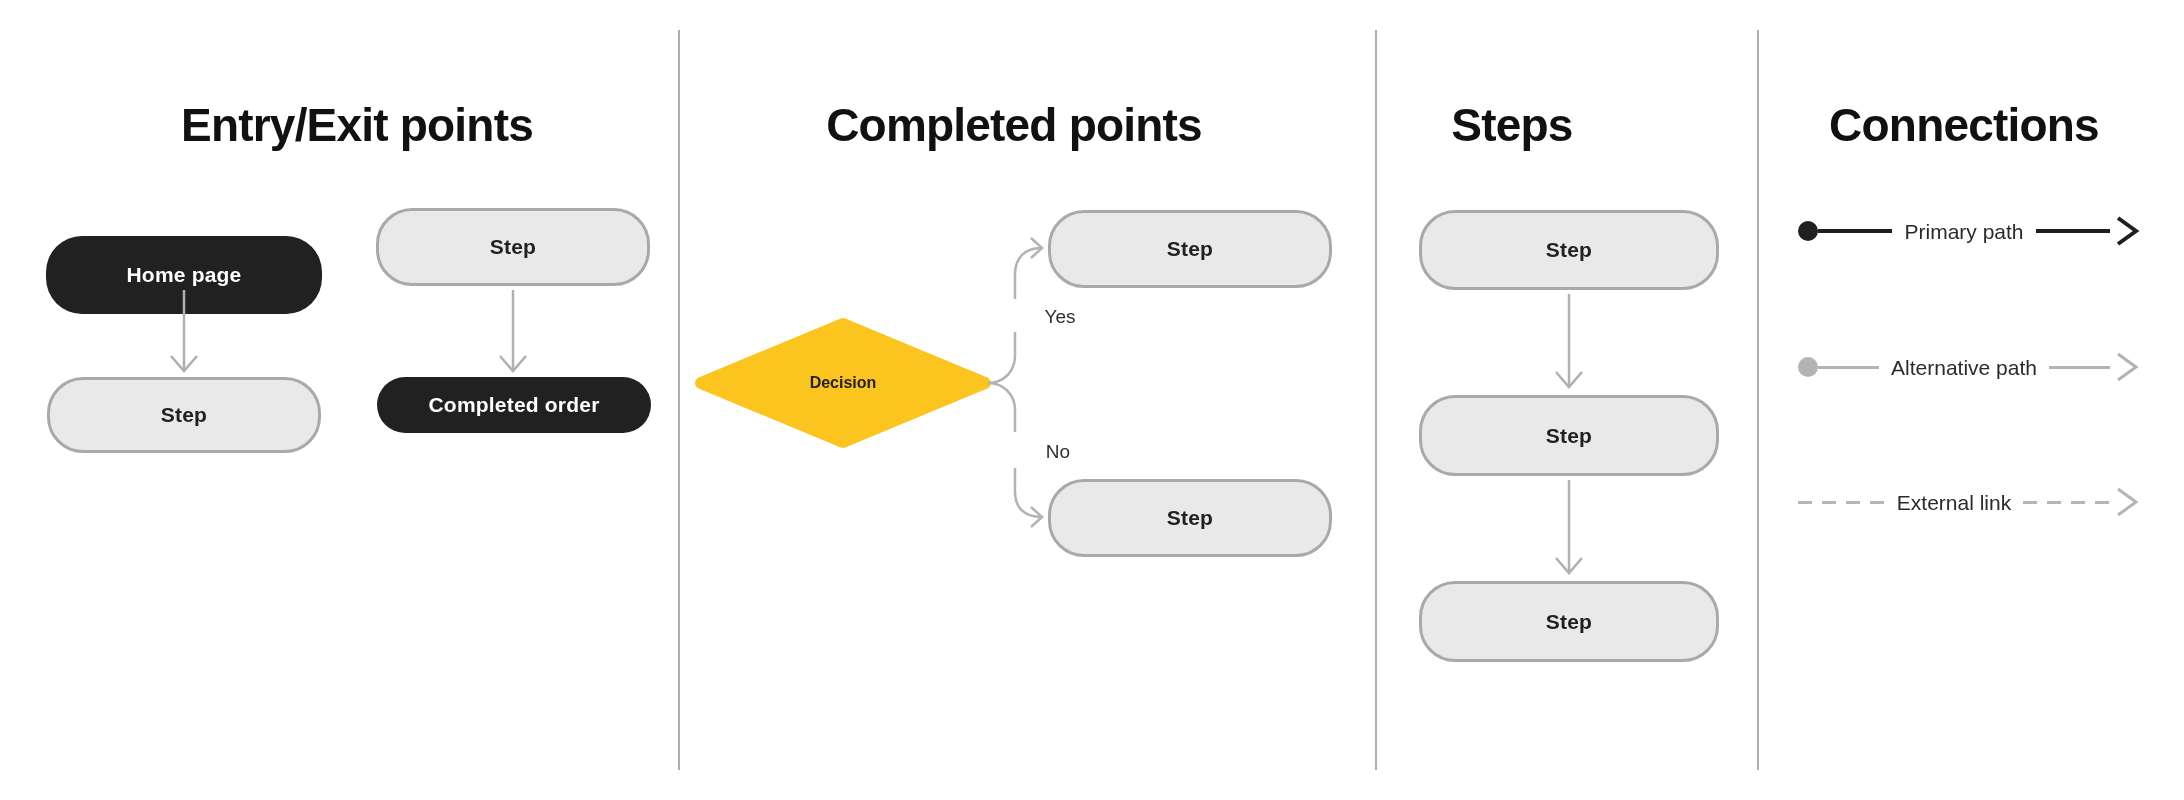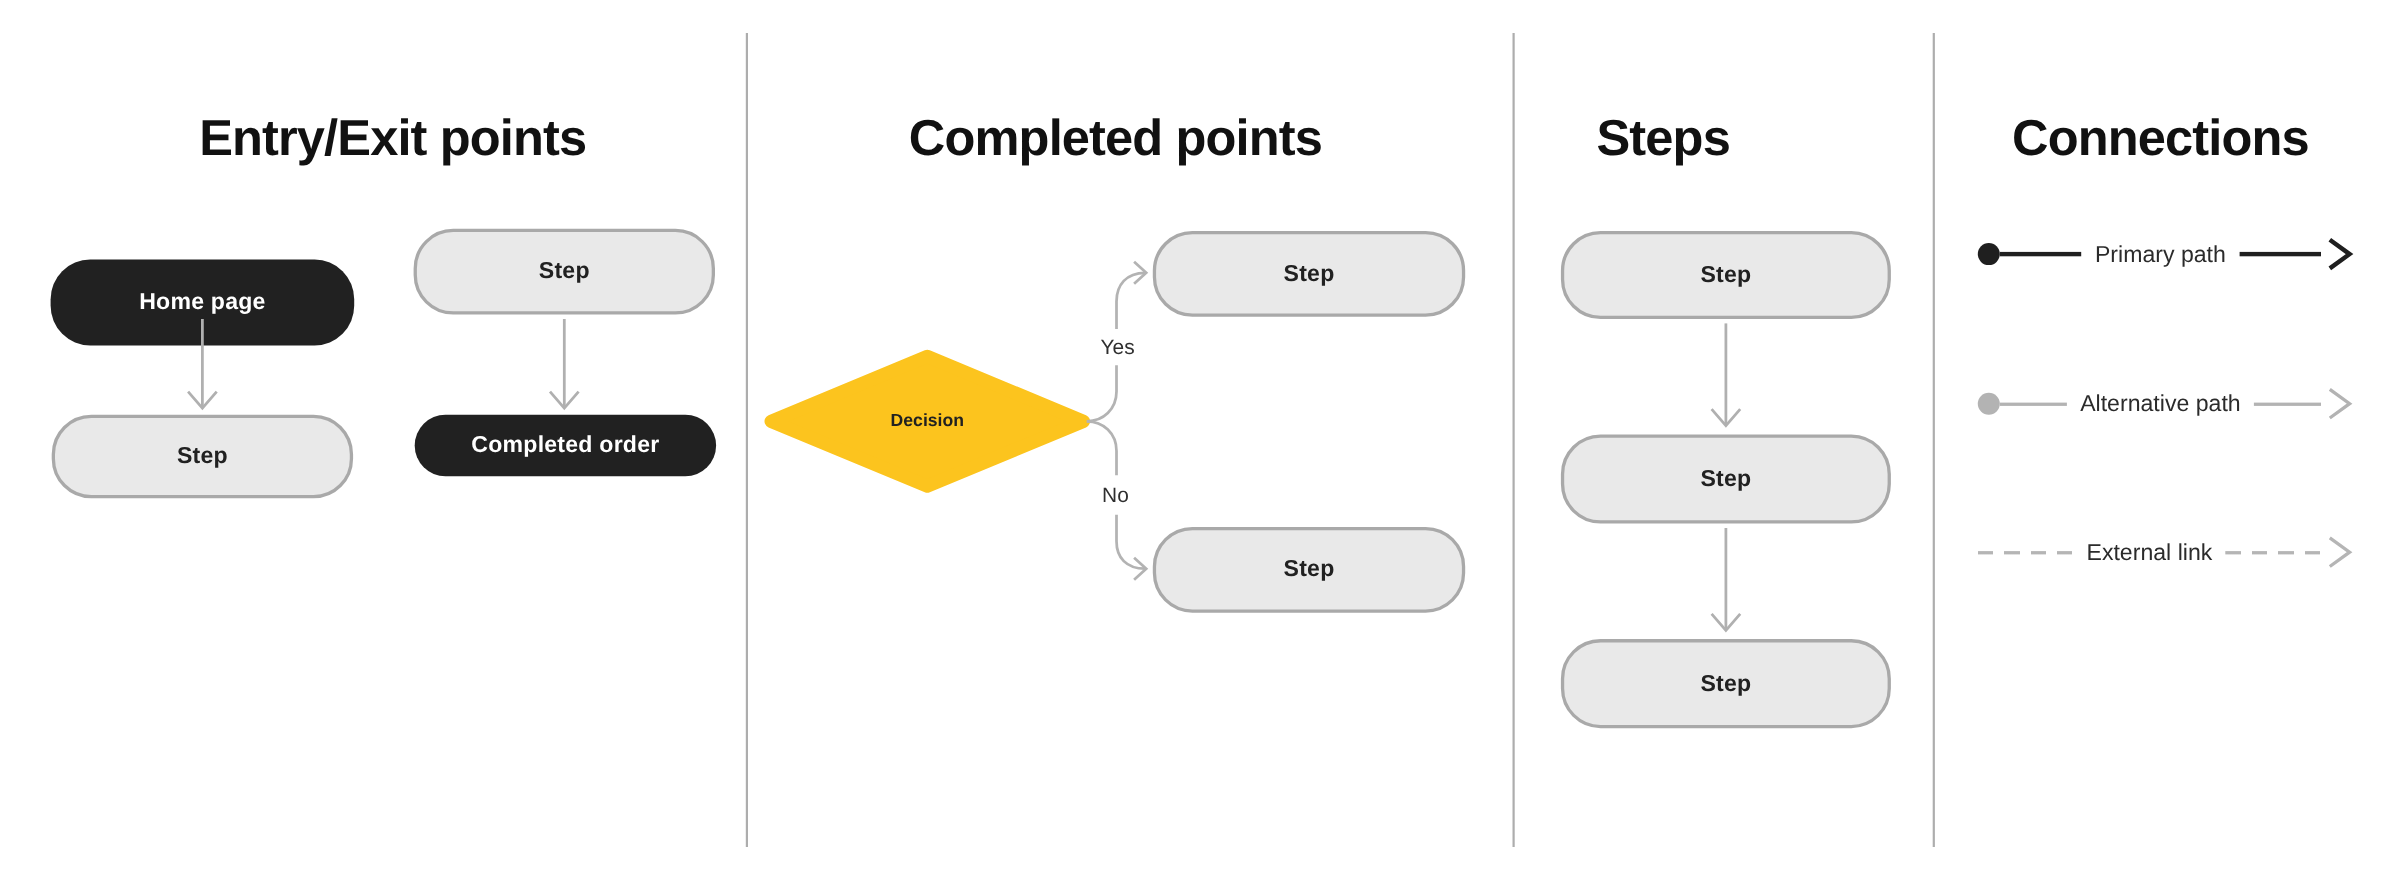--- a/index.html
+++ b/index.html
@@ -21,20 +21,21 @@
     display:flex; align-items:center; justify-content:center;
     font-size:21px; font-weight:700; letter-spacing:0.2px; white-space:nowrap;
   }
   .node.dark  { background:#212121; color:#ffffff; }
   .node.light { background:#e9e9e9; border:3px solid #a9a9a9; color:#212121; }
   .flow-arrow { position:absolute; overflow:visible; }
   .branch-label {
     position:absolute; transform:translate(-50%,-50%);
     font-size:19px; color:#2f2f2f; background:#ffffff; padding:3px 5px;
     line-height:1;
+    margin-left:44px;
   }
   .diamond-svg { position:absolute; }
   .diamond-label {
     position:absolute; transform:translate(-50%,-50%);
     font-size:16px; font-weight:700; color:#212121; white-space:nowrap;
   }
   .legend-row {
     position:absolute; width:342px; height:32px;
     display:flex; align-items:center;
   }

